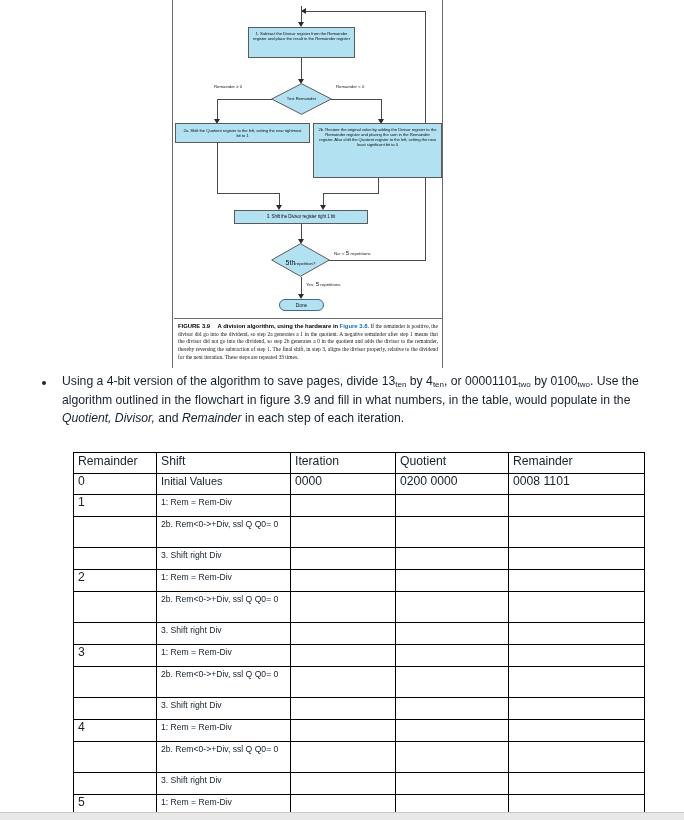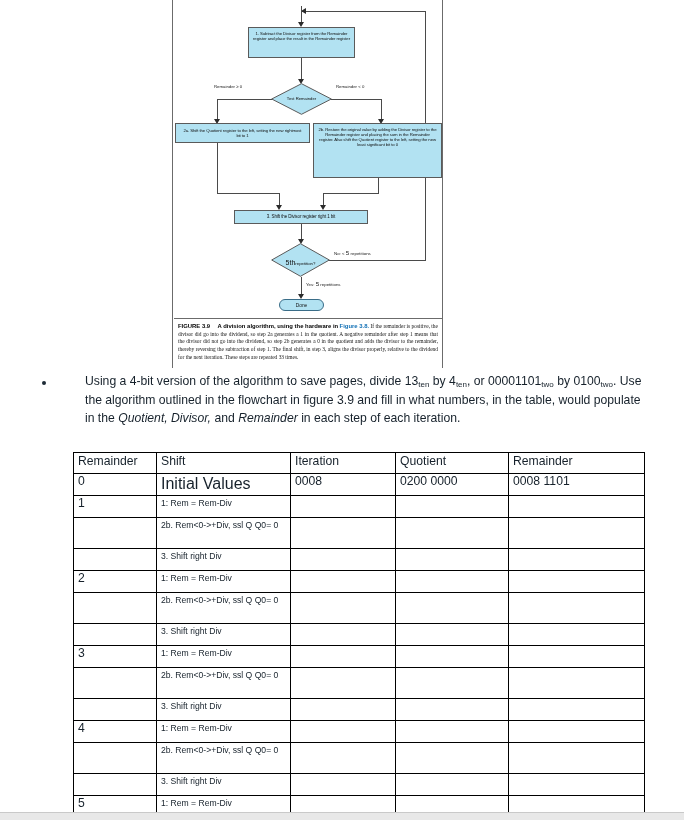--- a/index.html
+++ b/index.html
@@ -140,21 +140,21 @@
   #bullet-dot {
     position: absolute;
     left: 0px;
     top: 9px;
     width: 4px;
     height: 4px;
     border-radius: 50%;
     background: #1d2b36;
   }
   #bullet-text {
-    margin-left: 43px;
+    margin-left: 20px;
     font-size: 12.2px;
     line-height: 1.52;
     color: #16212b;
   }
   #bullet-text sub {
     font-size: 8px;
     vertical-align: baseline;
     position: relative;
     top: 2px;
   }
@@ -187,21 +187,21 @@
   #answer-table thead th {
     font-size: 12.2px;
     height: 17px;
     line-height: 1.18;
   }
   #answer-table td.iter-cell {
     font-size: 12.2px;
     line-height: 1.12;
   }
   #answer-table td.initial-cell {
-    font-size: 16px;
+    font-size: 11px;
     line-height: 1.12;
   }
   #answer-table td.step-cell {
     font-size: 8.6px;
     line-height: 1.25;
     padding-top: 2px;
   }
   #answer-table td.val-cell {
     font-size: 12.2px;
     line-height: 1.12;
@@ -346,21 +346,21 @@
       <th>Shift</th>
       <th>Iteration</th>
       <th>Quotient</th>
       <th>Remainder</th>
     </tr>
   </thead>
   <tbody id="table-body">
       <tr class="r-one">
         <td class="iter-cell">0</td>
         <td class="initial-cell">Initial Values</td>
-        <td class="val-cell">0008</td>
+        <td class="val-cell">0000</td>
         <td class="val-cell">0200 0000</td>
         <td class="val-cell">0008 1101</td>
       </tr>
       <tr class="r-one">
         <td class="iter-cell">1</td>
         <td class="step-cell">1: Rem = Rem-Div</td>
         <td class="val-cell"></td>
         <td class="val-cell"></td>
         <td class="val-cell"></td>
       </tr>

